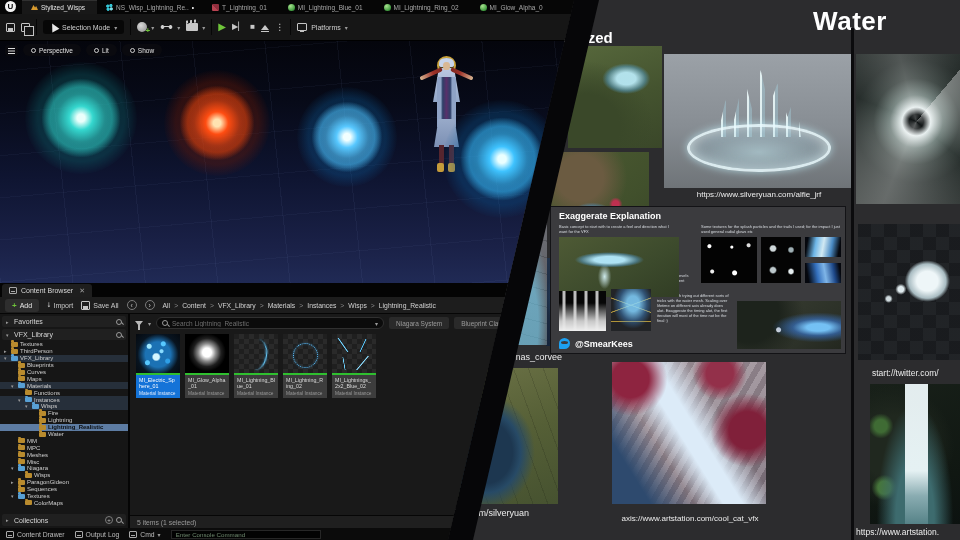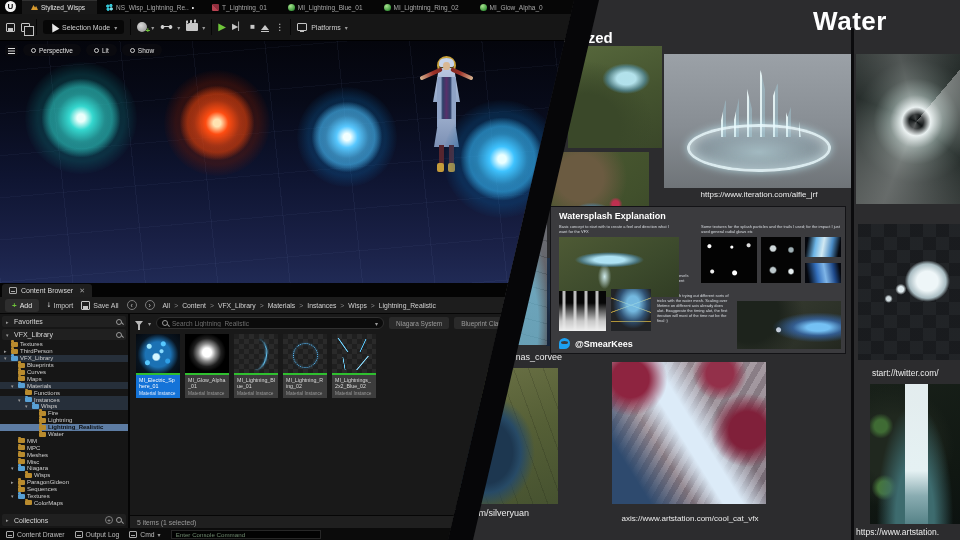--- a/index.html
+++ b/index.html
@@ -284,26 +284,26 @@
 
     <div class="ref lolA"></div>
     <div class="ref lolB"></div>
     <div class="ref lolC"></div>
     <div class="ref lolD"></div>
 
     <div class="ref alfie">
       <div class="spikes"></div>
       <div class="ringel"></div>
     </div>
-    <div class="cap cap-alfie">https://www.iteration.com/alfie_jrf</div>
+    <div class="cap cap-alfie">https://www.silveryuan.com/alfie_jrf</div>
 
     <div class="ref pave"></div>
 
     <div class="wspanel">
-      <div class="ws-title">Watersplash Explanation</div>
+      <div class="ws-title">Exaggerate Explanation</div>
       <div class="ws-cap" style="left:8px;top:17px;width:118px;">Basic concept to start with to create a feel and direction what I want for the VFX</div>
       <div class="ws-cap" style="left:150px;top:17px;width:140px;">Some textures for the splash particles and the trails I used; for the impact I just used general radial glows etc</div>
       <div class="ws-cap" style="left:8px;top:66px;width:136px;">The water texture is very simple and has a little gradient with some levels differences. For the mesh I used a simple splash cone mesh that I sent outwards. It might seem difficult but it's actually very simple.</div>
       <div class="ws-cap" style="left:106px;top:86px;width:74px;">Have fun with trying out different sorts of tricks with the water mesh. Scaling over lifetime on different axis already does alot. Exaggerate the timing alot, the first iteration will most of the time not be the final :)</div>
       <div class="ws-img ws-lol"></div>
       <div class="ws-img ws-tex1"></div>
       <div class="ws-img ws-tex2"></div>
       <div class="ws-img ws-trail1"></div>
       <div class="ws-img ws-trail2"></div>
       <div class="ws-img ws-gray"></div>

